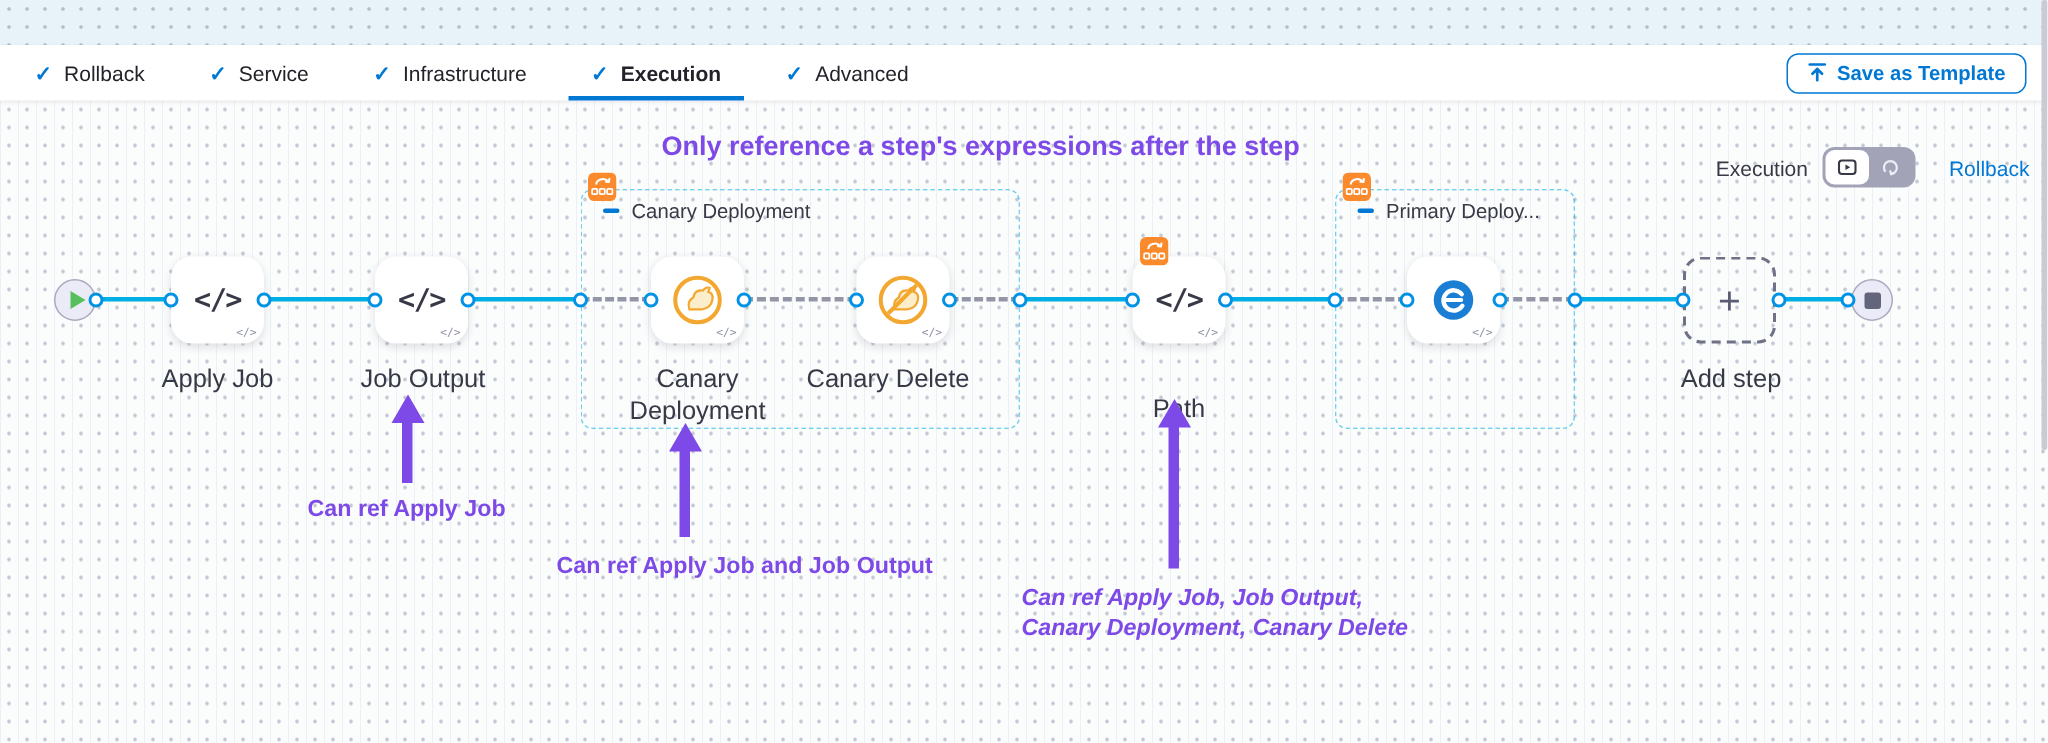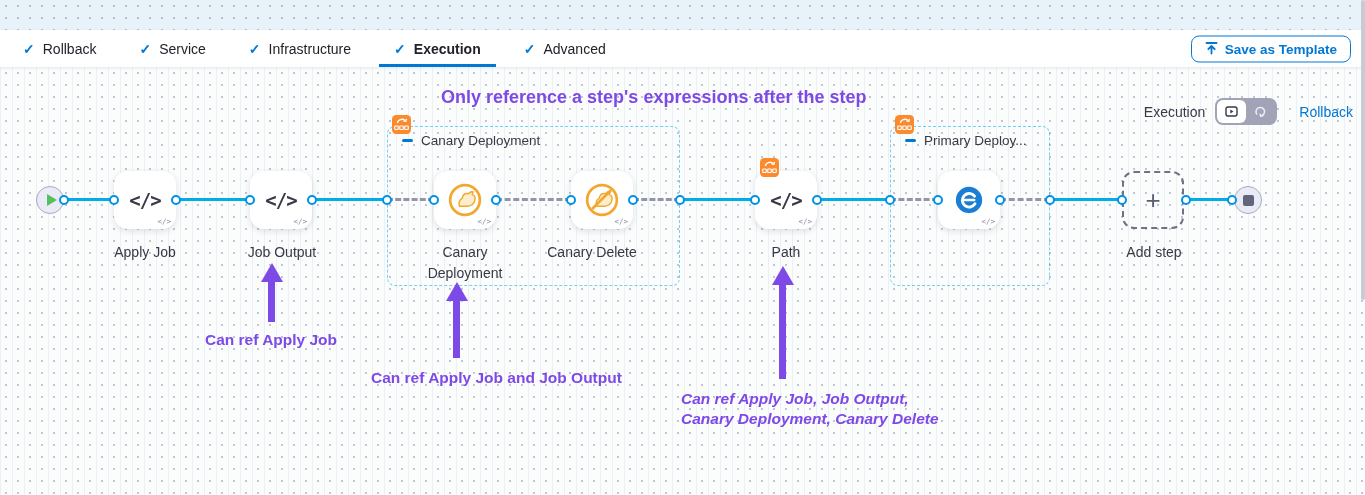--- a/index.html
+++ b/index.html
@@ -80,21 +80,21 @@
 
   
   .step-card { position:absolute; top:104px; width:62px; height:58px;
     background:#fff; border-radius:14px; box-shadow:0 2px 6px rgba(40,41,61,.14);
     display:flex; align-items:center; justify-content:center; cursor:pointer; }
   .code-glyph { font-size:19px; font-weight:700; color:#383946;
     letter-spacing:-1px; font-family:"DejaVu Sans Mono", monospace; }
   .corner-glyph { position:absolute; right:5px; bottom:3px; font-size:7.5px;
     color:#8f92a6; font-family:"DejaVu Sans Mono", monospace; }
   .step-label { position:absolute; top:175px; width:110px; text-align:center;
-    font-size:14px; line-height:21px; color:#383946; }
+    font-size:17px; line-height:21px; color:#383946; }
 
   .start-node { position:absolute; left:36px; top:119px; width:28px; height:28px;
     border-radius:50%; background:#ebebf7; border:1.5px solid #a9a9bf; }
   .play-tri { position:absolute; left:10px; top:7px; width:0; height:0;
     border-left:10px solid #56c05c; border-top:6px solid transparent;
     border-bottom:6px solid transparent; }
   .end-node { position:absolute; left:1234px; top:119px; width:28px; height:28px;
     border-radius:50%; background:#ebebf7; border:1.5px solid #a9a9bf;
     display:flex; align-items:center; justify-content:center; }
   .stop-sq { width:11px; height:11px; background:#63657c; border-radius:2px; }
@@ -312,21 +312,21 @@
     <div class="port" style="left:995px;"></div>
     <div class="port" style="left:1045px;"></div>
     <div class="port" style="left:1117px;"></div>
     <div class="port" style="left:1181px;"></div>
     <div class="port" style="left:1227px;"></div>
 
     <div class="step-label" style="left:90px;">Apply Job</div>
     <div class="step-label" style="left:227px;">Job Output</div>
     <div class="step-label" style="left:410px;">Canary Deployment</div>
     <div class="step-label" style="left:527px; width:130px;">Canary Delete</div>
-    <div class="step-label" style="left:731px;">Path</div>
+    <div class="step-label" style="left:731px;margin-top:20px;">Path</div>
     <div class="step-label" style="left:1099px;">Add step</div>
 
     <div class="arrow-head" style="left:261px; top:196px;"></div>
     <div class="arrow-shaft" style="left:268px; top:214px; height:41px;"></div>
     <div class="note" style="left:205px; top:263px;">Can ref Apply Job</div>
 
     <div class="arrow-head" style="left:446px; top:215px;"></div>
     <div class="arrow-shaft" style="left:453px; top:233px; height:58px;"></div>
     <div class="note" style="left:371px; top:301px;">Can ref Apply Job and Job Output</div>
 

